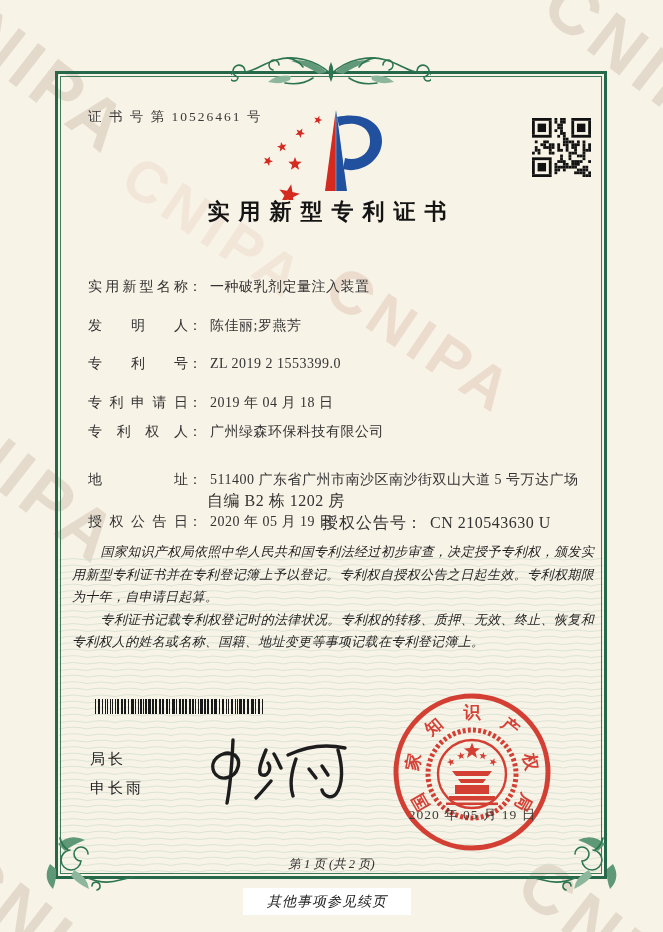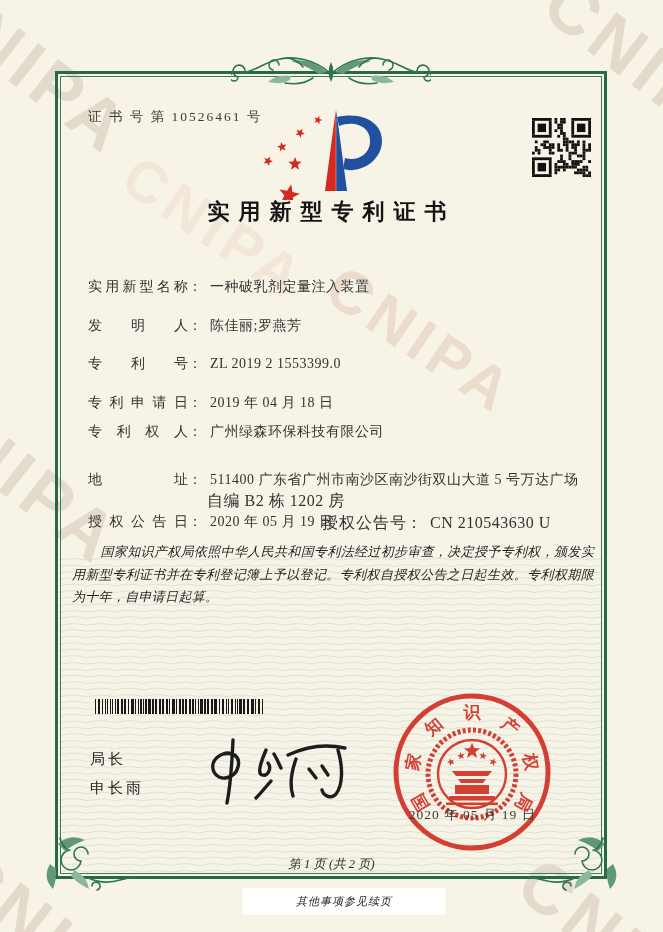--- a/index.html
+++ b/index.html
@@ -41,22 +41,22 @@
   .signer{position:absolute;left:90px;top:779px;font-size:15px;letter-spacing:3px;color:#222;
         font-family:"Liberation Sans","DejaVu Sans",sans-serif;}
   
   .seal-char{position:absolute;width:20px;height:20px;font-size:17px;font-weight:700;color:#d23227;
              text-align:center;line-height:20px;opacity:0.92;}
   .seal-date{position:absolute;left:390px;top:806px;width:165px;text-align:center;font-size:13.5px;
              color:#3c3b38;letter-spacing:1px;z-index:6;}
   
   .page-info{position:absolute;left:0;top:856px;width:663px;text-align:center;font-size:12.5px;
              color:#2a2a2a;font-style:italic;}
-  .note-strip{position:absolute;left:243px;top:888px;width:202px;height:27px;background:#ffffff;
-              text-align:center;line-height:27px;font-size:11px;color:#222;font-style:italic;
+  .note-strip{position:absolute;left:243px;top:888px;width:168px;height:27px;background:#ffffff;
+              text-align:center;line-height:27px;font-size:14px;color:#222;font-style:italic;
               letter-spacing:1px;}
   svg{display:block;}
 </style>
 </head>
 <body>
 
 <div class="page">
 
   <div id="wm-layer">
       <span class="wm" style="left: -45px; top: -42px; font-size: 70px; color: rgba(198, 181, 162, 0.4); transform: rotate(38deg); letter-spacing: 6px;">CNIPA</span>
@@ -327,20 +327,21 @@
   <div class="addr2">自编 B2 栋 1202 房</div>
   <div class="frow r7">
     <span class="f-label">授权公告日</span><span class="f-colon">：</span><span class="f-value">2020 年 05 月 19 日</span>
   </div>
   <div class="grant-no">
     <span class="gn-label">授权公告号</span><span class="f-colon">：</span><span class="f-value">CN 210543630 U</span>
   </div>
 
   <div class="paras">
     <p>国家知识产权局依照中华人民共和国专利法经过初步审查，决定授予专利权，颁发实用新型专利证书并在专利登记簿上予以登记。专利权自授权公告之日起生效。专利权期限为十年，自申请日起算。</p>
+    <p>专利证书记载专利权登记时的法律状况。专利权的转移、质押、无效、终止、恢复和专利权人的姓名或名称、国籍、地址变更等事项记载在专利登记簿上。</p>
   </div>
 
   <div id="barcode" class="barcode">
       <div class="b" style="width: 1px;"></div>
       <div class="g" style="width: 2px;"></div>
       <div class="b" style="width: 2px;"></div>
       <div class="g" style="width: 2px;"></div>
       <div class="b" style="width: 1px;"></div>
       <div class="g" style="width: 2px;"></div>
       <div class="b" style="width: 1px;"></div>

